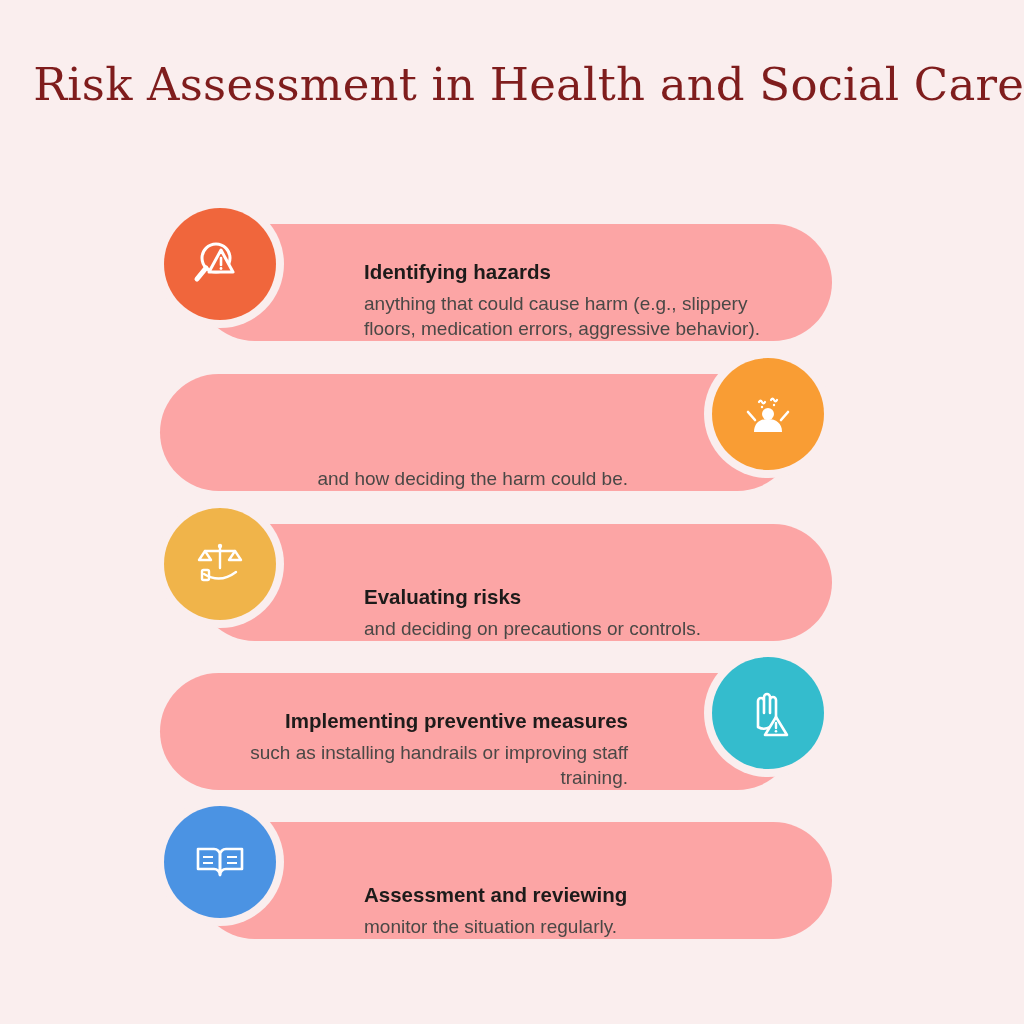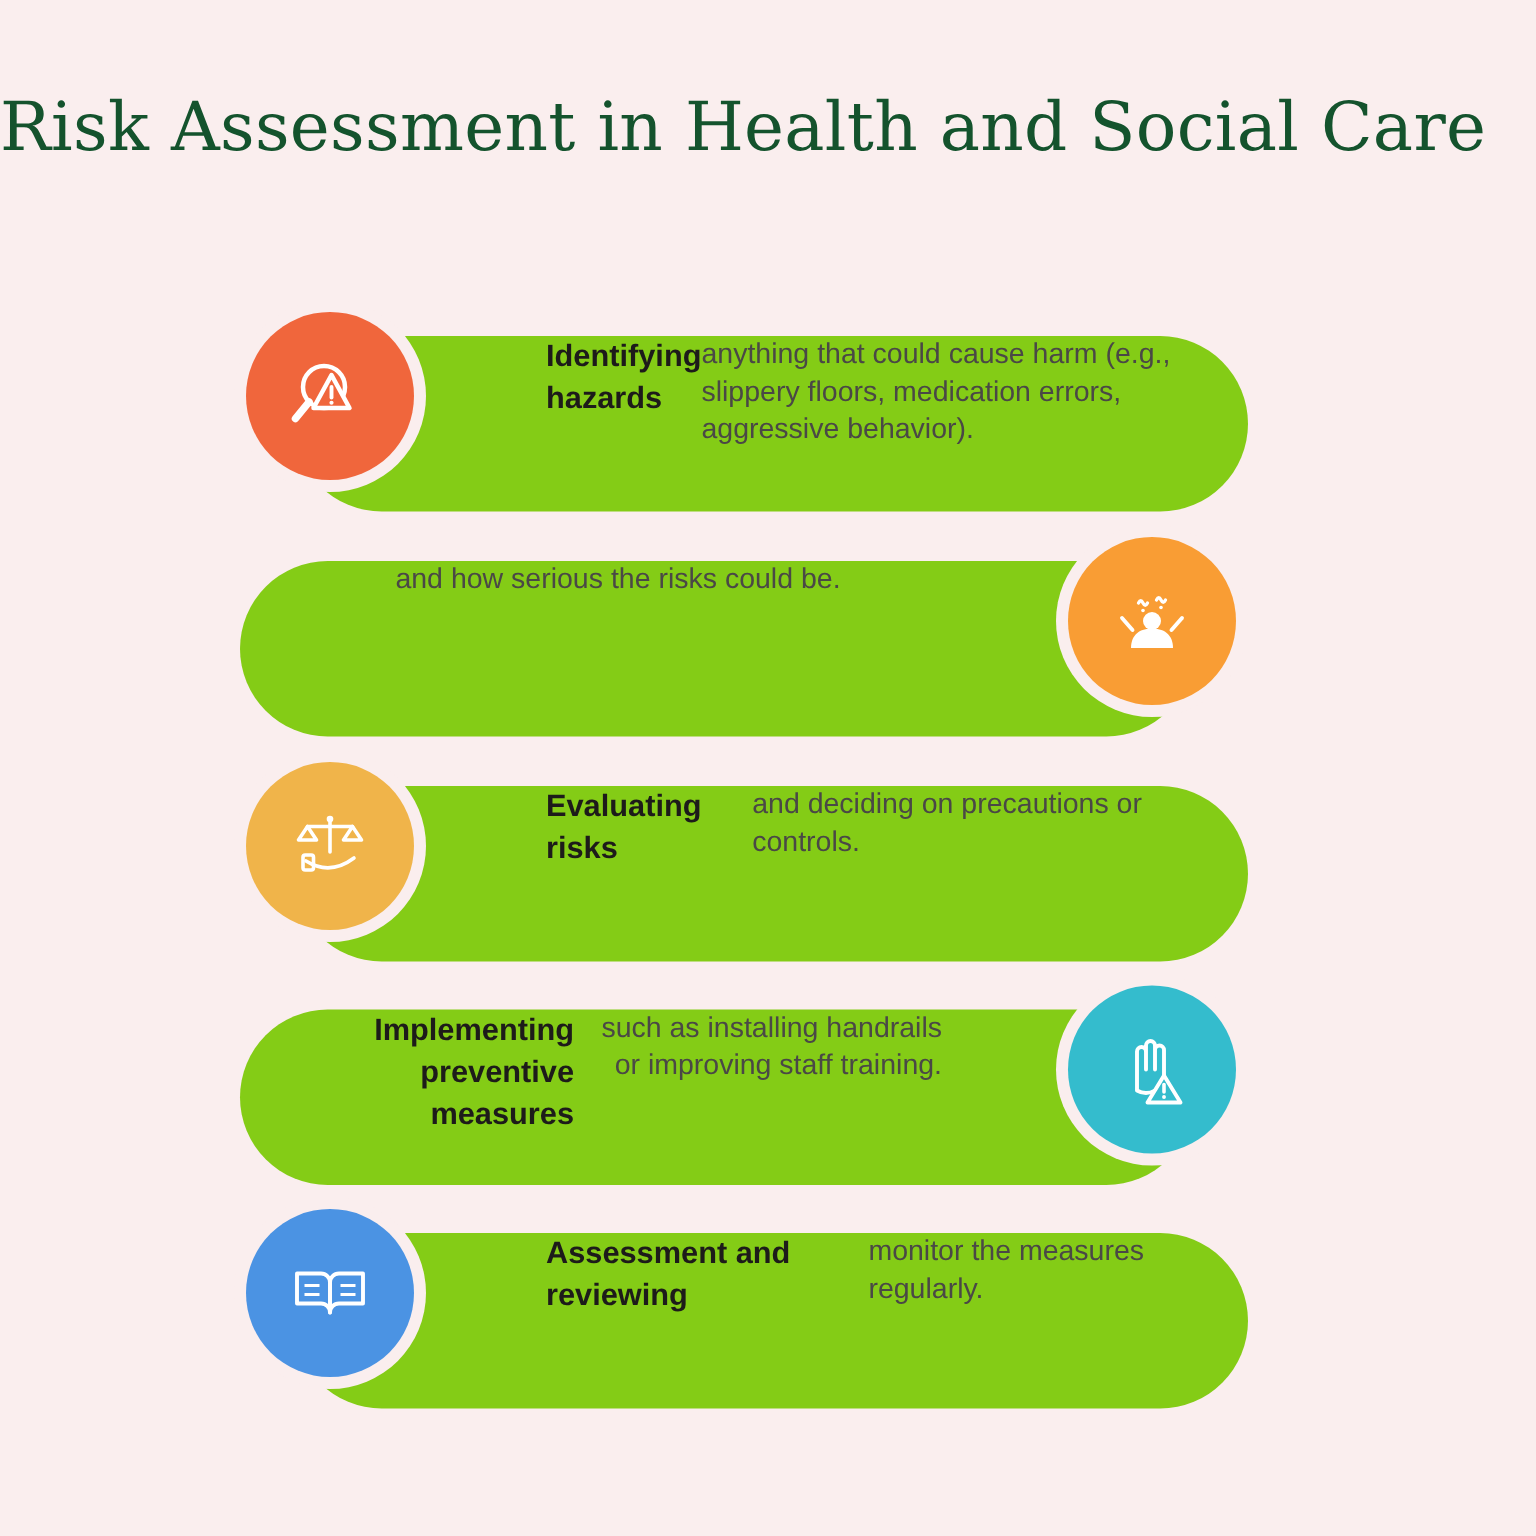--- a/index.html
+++ b/index.html
@@ -17,49 +17,49 @@
     position: relative;
     width: 1024px;
     height: 1024px;
     background: #faeeee;
   }
   .title {
     position: absolute;
     top: 58px;
     left: 0;
     width: 1024px;
-    text-align: left;
+    text-align: right;
     font-family: "DejaVu Serif", serif;
     font-size: 45px;
     line-height: 54px;
     font-weight: 400;
-    color: #14532d;
+    color: #7f1d1d;
     letter-spacing: 0.2px;
   }
   .steps {
     position: absolute;
     top: 208px;
     left: 0;
     width: 1024px;
   }
   .step {
     position: relative;
     height: 149px;
     margin-bottom: 0px;
   }
   .pill {
     position: absolute;
     top: 16px;
     height: 117px;
-    background: #84cc16;
+    background: #fca5a5;
     border-radius: 60px;
     box-sizing: border-box;
     display: flex;
-    flex-direction: row;
-    justify-content: center;
+    flex-direction: column;
+    justify-content: flex-end;
   }
   .pill.left-icon {
     left: 196px;
     right: 0;
     width: 636px;
     padding: 0 36px 0 168px;
     text-align: left;
   }
   .pill.right-icon {
     left: 160px;
@@ -122,21 +122,21 @@
           <line x1="16" y1="34" x2="7" y2="45" stroke-width="5" stroke-linecap="round"></line>
           <path d="M31 16 L43 38 L19 38 Z" fill="#f0663c" stroke="#ffffff" stroke-width="3" stroke-linejoin="round"></path>
           <line x1="31" y1="24" x2="31" y2="31" stroke-width="2.6" stroke-linecap="round"></line>
           <circle cx="31" cy="34.5" r="1.4" fill="#ffffff" stroke="none"></circle>
         </svg>
       </div>
     </div>
 
     <div class="step row1" style="position:absolute;width:1024px;">
       <div class="pill right-icon">
-        <div class="step-desc">and how serious the risks could be.</div>
+        <div class="step-desc">and how deciding the harm could be.</div>
       </div>
       <div class="bubble at-right" style="background:#f99d34">
         <svg width="60" height="60" viewBox="0 0 60 60" fill="none" stroke="#ffffff" stroke-width="2.6">
           <circle cx="30" cy="30" r="6" fill="#ffffff" stroke="none"></circle>
           <path d="M16 48 C16 39 22 35 30 35 C38 35 44 39 44 48 Z" fill="#ffffff" stroke="none"></path>
           <path d="M17 36 L10 28" stroke-linecap="round"></path>
           <path d="M43 36 L50 28" stroke-linecap="round"></path>
           <path d="M21 18 q1.5 -3 3 0 q1.5 3 3 0" stroke-width="2.2" stroke-linecap="round"></path>
           <circle cx="24" cy="23" r="1.2" fill="#ffffff" stroke="none"></circle>
           <path d="M33 16 q1.5 -3 3 0 q1.5 3 3 0" stroke-width="2.2" stroke-linecap="round"></path>
@@ -174,21 +174,21 @@
           <path d="M38 34 L49 52 L27 52 Z" fill="#34bccd" stroke="#ffffff" stroke-width="2.6" stroke-linejoin="round"></path>
           <line x1="38" y1="40" x2="38" y2="45" stroke-width="2.4" stroke-linecap="round"></line>
           <circle cx="38" cy="48.3" r="1.3" fill="#ffffff" stroke="none"></circle>
         </svg>
       </div>
     </div>
 
     <div class="step row4" style="position:absolute;width:1024px;">
       <div class="pill left-icon">
         <div class="step-title">Assessment and reviewing</div>
-        <div class="step-desc">monitor the measures regularly.</div>
+        <div class="step-desc">monitor the situation regularly.</div>
       </div>
       <div class="bubble at-left" style="background:#4b93e3">
         <svg width="60" height="60" viewBox="0 0 60 60" fill="none" stroke="#ffffff" stroke-width="2.6">
           <path d="M8 17 h16 a6 6 0 0 1 6 6 v20 a6 6 0 0 0 -6 -6 H8 Z" stroke-linejoin="round"></path>
           <path d="M52 17 h-16 a6 6 0 0 0 -6 6 v20 a6 6 0 0 1 6 -6 h16 Z" stroke-linejoin="round"></path>
           <line x1="13" y1="25" x2="23" y2="25" stroke-width="2"></line>
           <line x1="13" y1="31" x2="23" y2="31" stroke-width="2"></line>
           <line x1="37" y1="25" x2="47" y2="25" stroke-width="2"></line>
           <line x1="37" y1="31" x2="47" y2="31" stroke-width="2"></line>
         </svg>

